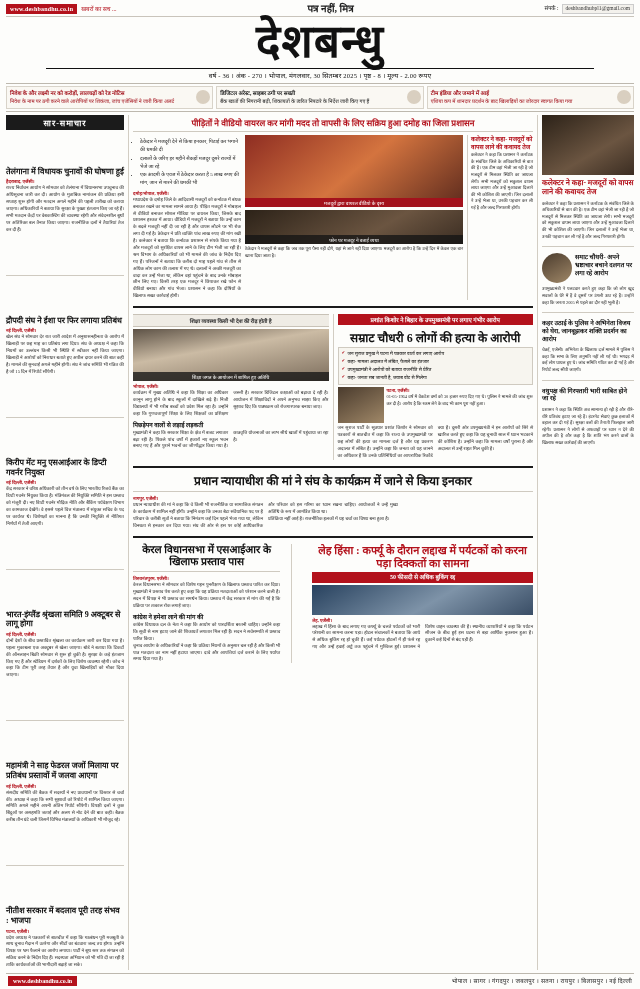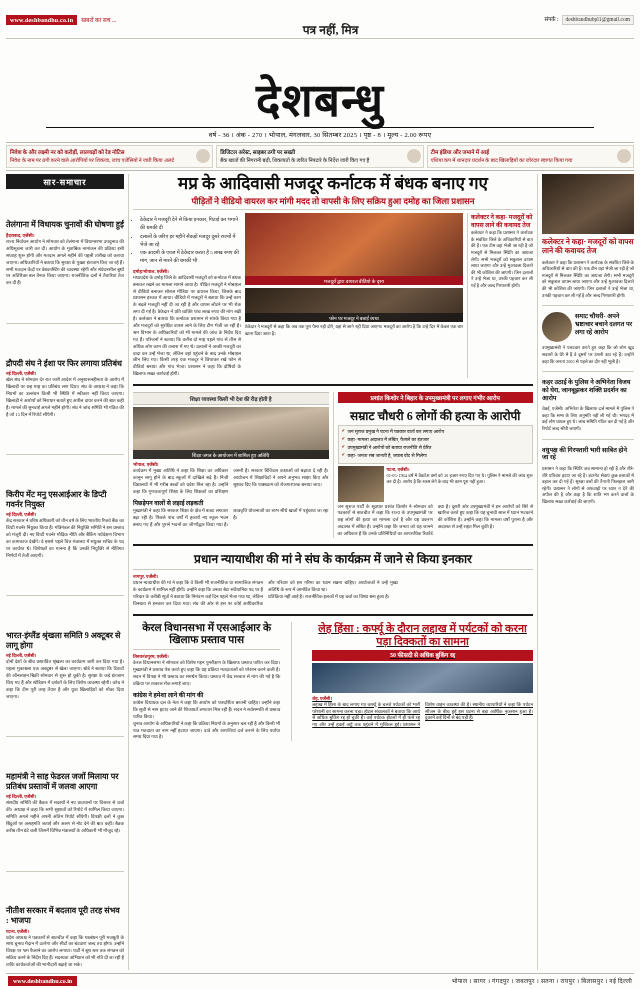--- a/index.html
+++ b/index.html
@@ -23,31 +23,30 @@
     display:flex;align-items:center;justify-content:space-between;
     font-size:6px;line-height:1;
     border-bottom:1px solid #c9c4bb;
     padding-bottom:2px;
   }
   .topstrip .site{
     background:#b3121c;color:#fff;padding:2px 4px;font-size:6px;font-weight:bold;
     letter-spacing:.2px;
   }
   .topstrip .tagline{color:#b3121c;font-size:6px;margin-left:4px;}
-  .topstrip .mid{font-size:12px;font-weight:bold;color:#222;margin-top:20px;}
+  .topstrip .mid{font-size:10px;font-weight:bold;color:#222;}
   .topstrip .mail{font-size:5.5px;color:#333;border:1px solid #ccc;padding:1px 3px;background:#f3f1ec;}
   
   .masthead{
     text-align:center;padding:2px 0 0 0;
   }
   .masthead .name{
     font-family:"Liberation Serif", serif;
     font-size:46px;font-weight:bold;letter-spacing:1px;line-height:1;
     color:#111;
-    margin-top:37px;
   }
   .masthead .rule{
     height:1px;background:#111;margin:3px 40px 2px 40px;
   }
   .masthead .meta{
     font-size:6.5px;color:#111;letter-spacing:.2px;
   }
   
   .promorow{
     display:flex;gap:3px;margin-top:3px;border-top:1px solid #bdb8ae;border-bottom:1px solid #bdb8ae;
@@ -233,21 +232,20 @@
       <div class="news">
         <h3 class="small">नीतीश सरकार में बदलाव पूरी तरह संभव : भाजपा</h3>
         <div class="byline">पटना, एजेंसी।</div>
         <div class="body">प्रदेश अध्यक्ष ने पत्रकारों से बातचीत में कहा कि गठबंधन पूरी मजबूती के साथ चुनाव मैदान में उतरेगा और सीटों का बंटवारा जल्द तय होगा। उन्होंने विपक्ष पर भ्रम फैलाने का आरोप लगाया। पार्टी ने बूथ स्तर तक संगठन को सक्रिय करने के निर्देश दिए हैं। सदस्यता अभियान को भी गति दी जा रही है ताकि कार्यकर्ताओं की भागीदारी बढ़ाई जा सके।</div>
       </div>
     </div>
 
     <div class="col col-mid sep" style="padding-left:4px;">
 
       <div class="lead">
-        <h1>मप्र के आदिवासी मजदूर कर्नाटक में बंधक बनाए गए</h1>
         <div class="sub">पीड़ितों ने वीडियो वायरल कर मांगी मदद तो वापसी के लिए सक्रिय हुआ दमोह का जिला प्रशासन</div>
         <div class="hr"></div>
 
         <div style="display:flex;gap:4px;">
           <div style="width:108px;">
             <ul class="bullets">
               <li>ठेकेदार ने मजदूरी देने से किया इनकार, पिटाई कर भगाने की धमकी दी</li>
               <li>दलालों के जरिए हर महीने सैकड़ों मजदूर दूसरे राज्यों में भेजे जा रहे</li>
               <li>एक आदमी के एवज में ठेकेदार करता है 5 लाख रुपए की मांग, जान से मारने की धमकी भी</li>
             </ul>
@@ -319,21 +317,21 @@
       <div style="display:flex;gap:11px;">
         <div style="width:40%;">
           <h2 class="midhead" style="font-size:10.5px;">केरल विधानसभा में एसआईआर के खिलाफ प्रस्ताव पास</h2>
           <div class="hr"></div>
           <div class="byline">तिरुवनंतपुरम, एजेंसी।</div>
           <div class="body">केरल विधानसभा ने सोमवार को विशेष गहन पुनरीक्षण के खिलाफ प्रस्ताव पारित कर दिया। मुख्यमंत्री ने प्रस्ताव पेश करते हुए कहा कि यह प्रक्रिया मतदाताओं को परेशान करने वाली है। सदन में विपक्ष ने भी प्रस्ताव का समर्थन किया। प्रस्ताव में केंद्र सरकार से मांग की गई है कि प्रक्रिया पर तत्काल रोक लगाई जाए।</div>
           <div class="subhead">कांग्रेस ने हमेशा लाने की मांग की</div>
           <div class="body">कांग्रेस विधायक दल के नेता ने कहा कि आयोग को पारदर्शिता बरतनी चाहिए। उन्होंने कहा कि सूची से नाम हटाए जाने की शिकायतें लगातार मिल रही हैं। सदन ने सर्वसम्मति से प्रस्ताव पारित किया।</div>
           <div class="body">चुनाव आयोग के अधिकारियों ने कहा कि प्रक्रिया नियमों के अनुसार चल रही है और किसी भी पात्र मतदाता का नाम नहीं हटाया जाएगा। दावे और आपत्तियां दर्ज कराने के लिए पर्याप्त समय दिया गया है।</div>
         </div>
-        <div style="width:60%;border-left:1px solid #d2cdc3;padding-left:20px;text-decoration:underline;">
+        <div style="width:60%;border-left:1px solid #d2cdc3;padding-left:20px;">
           <h2 class="midhead red" style="font-size:11px;">
             <span>लेह हिंसा :</span>
             <span>कर्फ्यू के दौरान लद्दाख में पर्यटकों को करना पड़ा दिक्कतों का सामना</span>
           </h2>
           <div class="redbar" style="margin:2px 0;">50 फीसदी से अधिक बुकिंग रद्द</div>
           <div class="photo blue" style="height:30px;"></div>
           <div class="byline" style="margin-top:2px;">लेह, एजेंसी।</div>
           <div class="body twocol">लद्दाख में हिंसा के बाद लगाए गए कर्फ्यू के चलते पर्यटकों को भारी परेशानी का सामना करना पड़ा। होटल संचालकों ने बताया कि आधे से अधिक बुकिंग रद्द हो चुकी हैं। कई पर्यटक होटलों में ही फंसे रह गए और उन्हें हवाई अड्डे तक पहुंचने में मुश्किल हुई। प्रशासन ने विशेष वाहन व्यवस्था की है। स्थानीय व्यापारियों ने कहा कि पर्यटन सीजन के बीच हुई इस घटना से बड़ा आर्थिक नुकसान हुआ है। दुकानें कई दिनों से बंद पड़ी हैं।</div>
         </div>
       </div>

